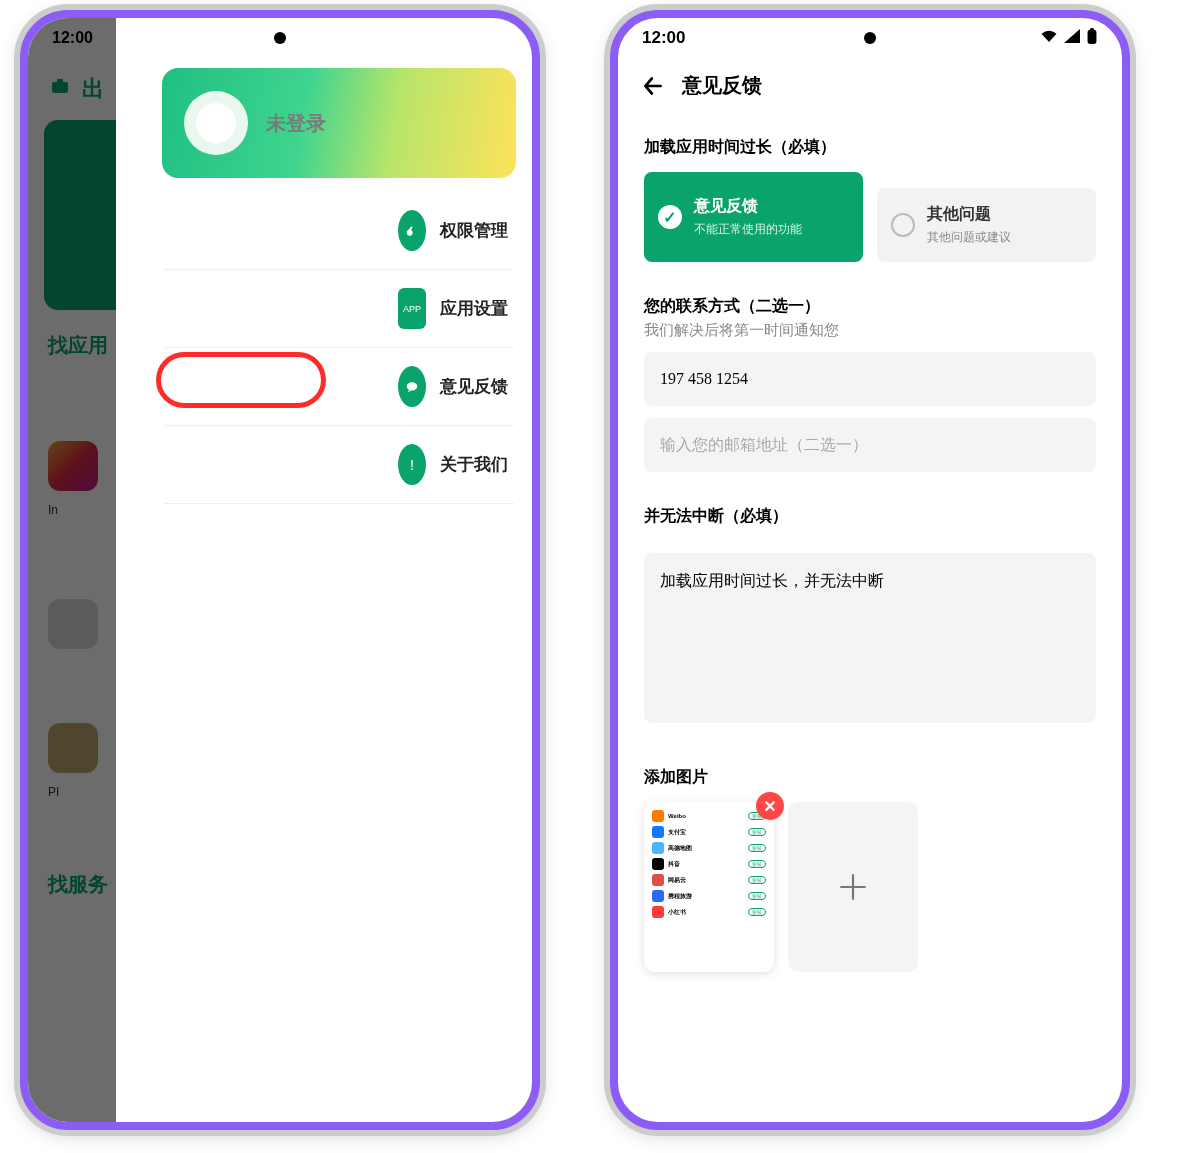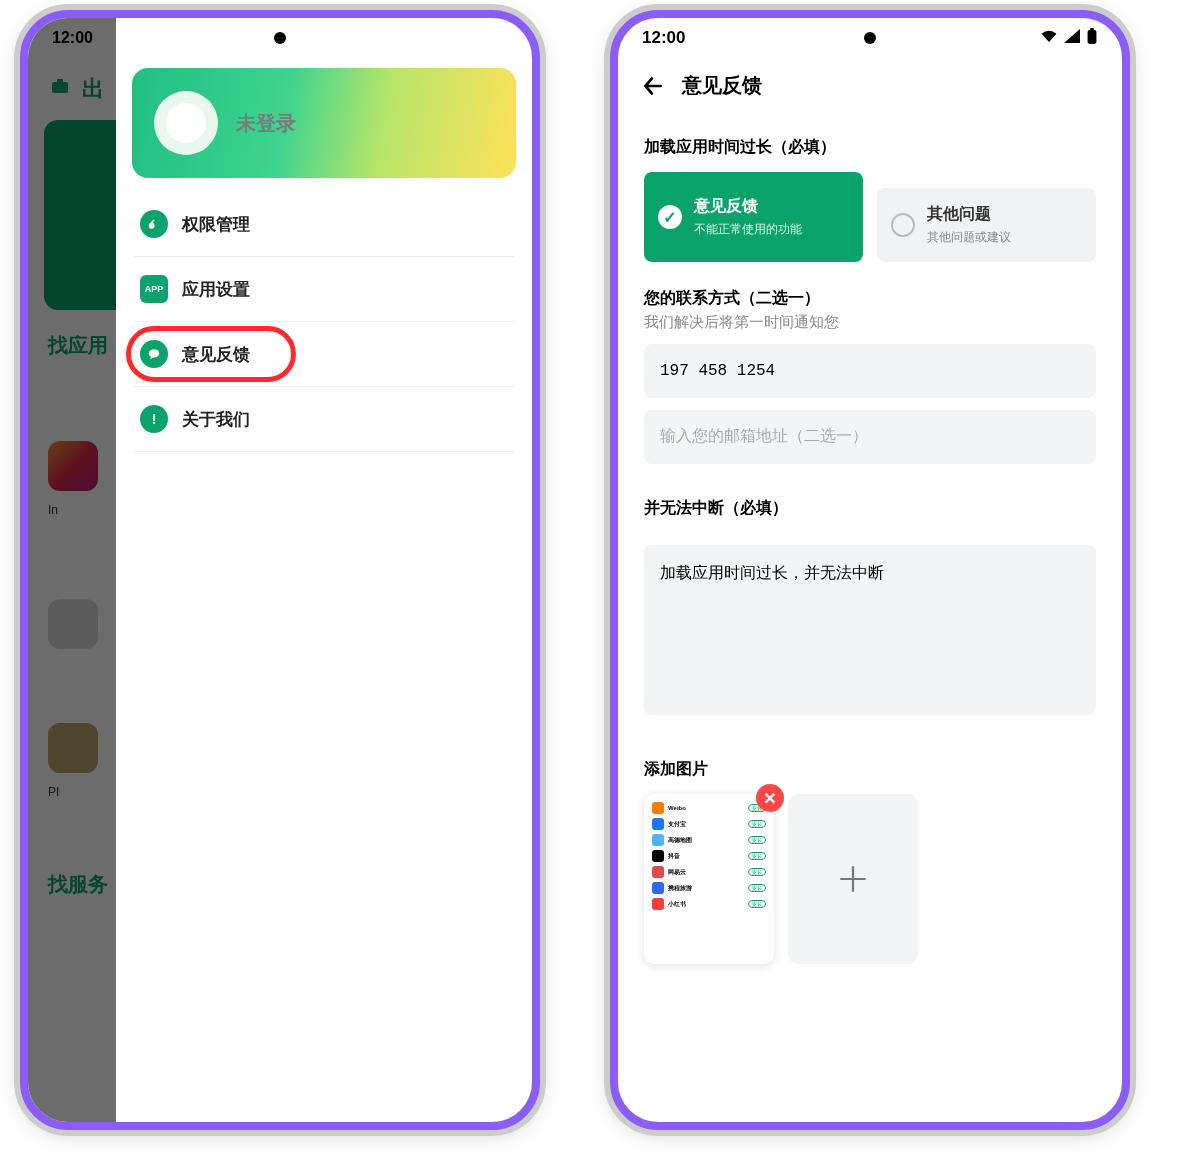--- a/index.html
+++ b/index.html
@@ -60,43 +60,44 @@
   .bg-tile { margin: 12px 20px; width: 50px; height: 50px; background:#d8d8d8; border-radius:12px; }
   .bg-tile.ig { background: linear-gradient(135deg,#f09433,#e6683c,#dc2743,#cc2366,#bc1888); }
   .bg-label { margin: 0 20px 20px; font-size:12px; color:#333;}
 
   .drawer-scrim {
     position:absolute; inset:0; background: rgba(0,0,0,0.35);
   }
   .drawer {
     position:absolute; top:0; right:0; bottom:0; left: 88px;
     background:#fff;
-    display:flex; flex-direction:column;
+    display:flex; flex-direction:column;padding-left:30px;
   }
   .drawer .profile-card {
     margin: 50px 16px 14px; height: 110px; border-radius: 16px;
     background: linear-gradient(100deg,#1fbf82 0%,#3fd48f 40%,#b7e56a 65%,#ffe25a 100%);
     display:flex; align-items:center; padding: 0 22px; gap:18px;
   }
   .avatar {
     width:64px; height:64px; border-radius:50%; background:#eaf7ef;
     display:flex;align-items:center;justify-content:center;
   }
   .avatar-inner{ width:40px;height:40px;border-radius:50%;background:#fff;}
   .profile-text { color:#7a7a7a; font-weight:700; font-size:20px; }
   .menu-list { padding: 0 18px; }
   .menu-item {
     display:flex; align-items:center; gap:14px;
     padding: 18px 6px; border-bottom:1px solid #eee;
     font-size:17px; font-weight:600; color:#222;
     position:relative;
+    justify-content:flex-end;
   }
   .mi-icon {
-    width:28px;height:28px;border-radius:50%;background:#0aa36b;
-    display:flex;align-items:center;justify-content:center;color:#fff;font-size:14px;font-weight:700;
+    width:28px;height:41px;border-radius:50%;background:#0aa36b;
+    display:flex;align-items:center;justify-content:center;color:#fff;font-size:14px;font-weight:400;
   }
   .mi-icon.app { background:#0aa36b; font-size:9px; border-radius:6px;}
   .highlight-ring {
     position:absolute; left:-8px; top:4px; width:170px; height:56px;
     border:5px solid #ff2a2a; border-radius:28px;
   }
 
   
   .status2 { display:flex; align-items:center; justify-content:space-between; padding:0 24px; height:40px; font-size:17px; font-weight:600;}
   .status-icons { display:flex; gap:6px; align-items:center; }
@@ -118,21 +119,21 @@
   .type-card.active .t-sub{ color:#d7f2e6;}
   .type-card.inactive .t-sub{ color:#888;}
   .check-circle {
     width:24px;height:24px;border-radius:50%;display:flex;align-items:center;justify-content:center;
   }
   .check-circle.on { background:#fff; color:#0aa36b; font-weight:900;}
   .check-circle.off { border:2px solid #bbb;}
   .field {
     width:100%; border:none; background:#f3f4f6; border-radius:8px;
     padding:18px 16px; font-size:16px; margin-top:12px;
-    font-family:Liberation Mono, monospace;
+    font-family:Liberation Serif, serif;
   }
   .field.textarea { height:170px; resize:none; }
   ::placeholder { color:#aaa; }
   .attach-row { display:flex; gap:14px; margin-top:14px; }
   .thumb-wrap { position:relative; }
   .thumb {
     width:130px; height:170px; border-radius:10px;
     box-shadow: 0 2px 8px rgba(0,0,0,0.12);
     background:#fff; padding:6px; font-size:6px; overflow:hidden;
   }
@@ -266,21 +267,21 @@
       </div>
       <div class="type-card inactive">
         <div class="check-circle off"></div>
         <div>
           <div class="t-title">其他问题</div>
           <div class="t-sub">其他问题或建议</div>
         </div>
       </div>
     </div>
 
-    <div style="margin-top:26px">
+    <div style="margin-top:34px">
       <div class="sec-title" style="margin-bottom:0">您的联系方式（二选一）</div>
       <div class="sec-sub">我们解决后将第一时间通知您</div>
     </div>
     <input class="field" value="197 458 1254" style="">
     <input class="field" placeholder="输入您的邮箱地址（二选一）" style="">
 
     <div class="sec-title" style="margin-top:34px">并无法中断（必填）</div>
     <textarea class="field textarea" style="">加载应用时间过长，并无法中断</textarea>
 
     <div class="sec-title" style="margin-top:40px">添加图片</div>

